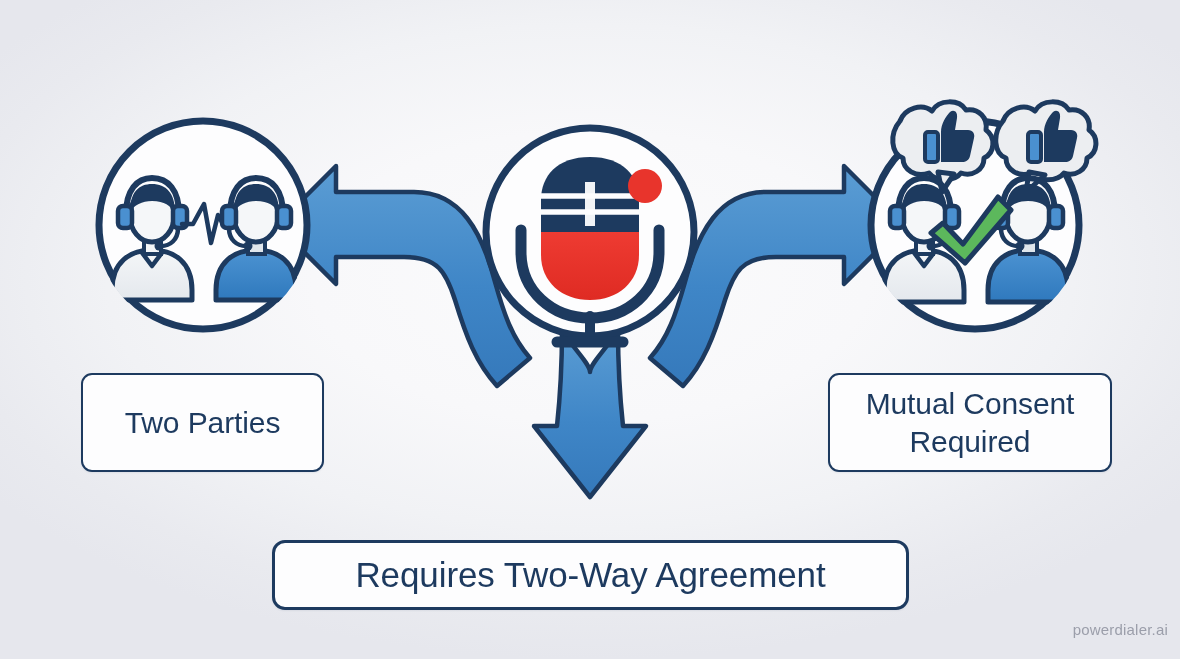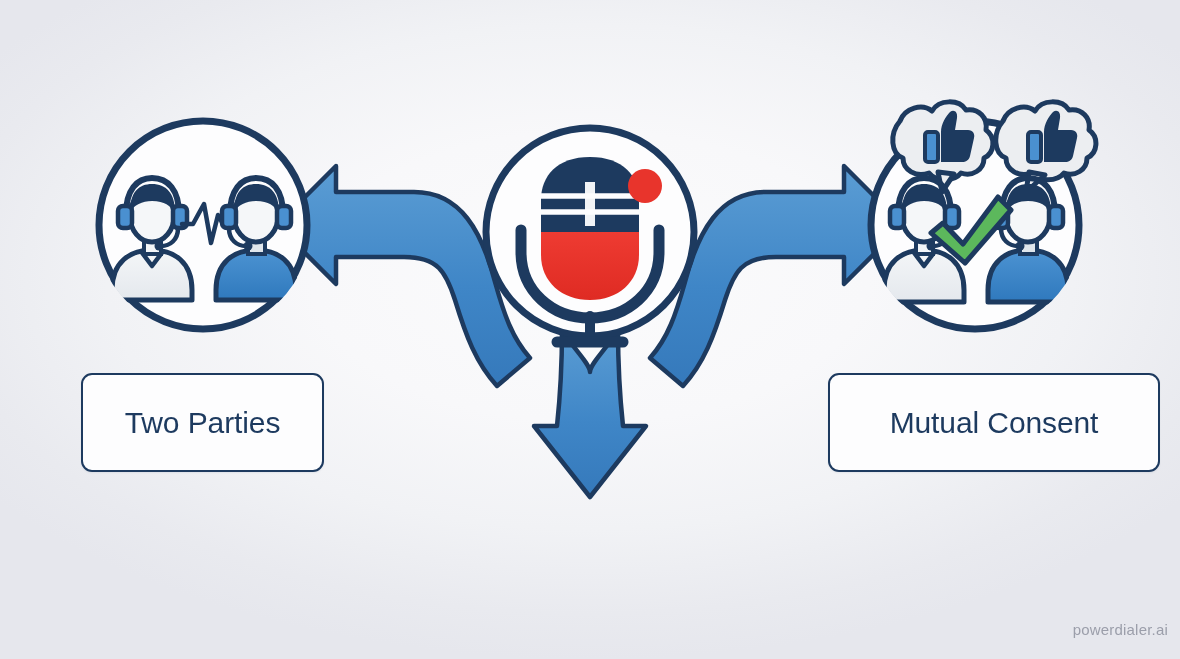--- a/index.html
+++ b/index.html
@@ -49,21 +49,21 @@
     letter-spacing: -0.1px;
     box-shadow: 0 1px 2px rgba(29,58,95,0.07);
   }
   #box-left {
     left: 81px;  top: 373px;
     width: 243px; height: 99px;
     font-size: 30px;
   }
   #box-right {
     left: 828px; top: 373px;
-    width: 332px; height: 99px;
+    width: 284px; height: 99px;
     font-size: 30px;
   }
   #box-bottom {
     left: 272px; top: 540px;
     width: 637px; height: 70px;
     font-size: 35px;
     border-width: 3px;
     border-radius: 13px;
   }
   .label-box span { display: block; }
@@ -302,18 +302,22 @@
 
   <div class="label-box" id="box-left">
     <div>
       <span>Two Parties</span>
     </div>
   </div>
 
   <div class="label-box" id="box-right">
     <div>
       <span>Mutual Consent</span>
+      <span>Required</span>
     </div>
   </div>
 
+  <div class="label-box" id="box-bottom">
+    <span>Requires Two-Way Agreement</span>
+  </div>
 
   <div id="watermark">powerdialer.ai</div>
 </div>
 
 </body></html>

